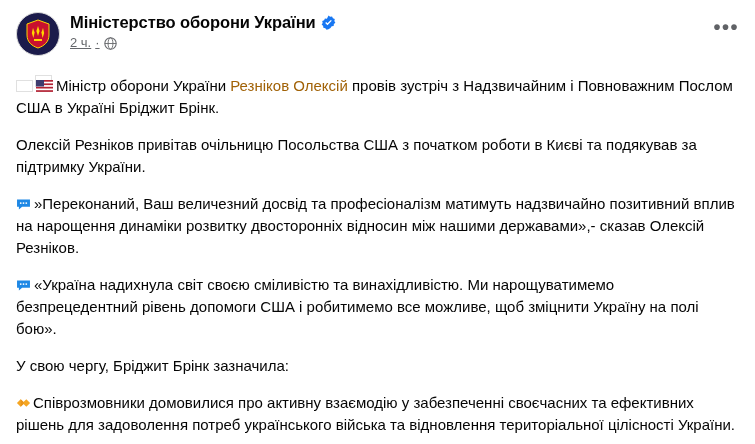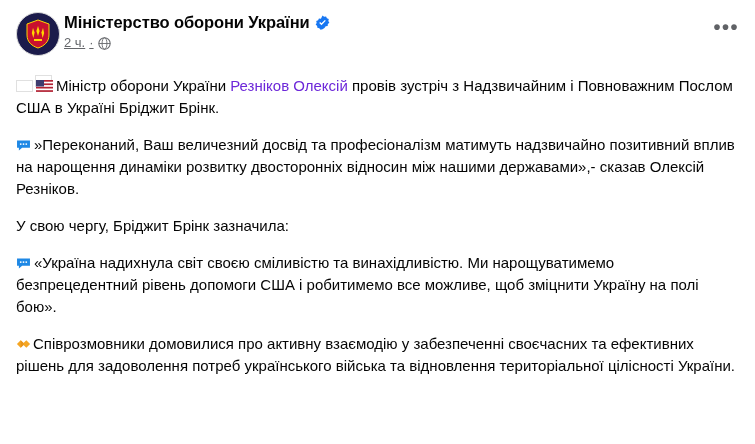--- a/index.html
+++ b/index.html
@@ -41,21 +41,21 @@
   }
   .avatar .emblem {
     position: absolute;
     left: 50%;
     top: 50%;
     transform: translate(-50%, -50%);
     width: 26px;
     height: 30px;
   }
   .header-text {
-    margin-left: 4px;
+    margin-left: 10px;
     display: flex;
     flex-direction: column;
     justify-content: center;
     padding-top: 1px;
   }
   .page-name-row {
     display: flex;
     align-items: center;
     line-height: 1.1;
   }
@@ -108,21 +108,21 @@
     line-height: 22px;
     color: #050505;
   }
   .post-body p {
     margin: 0 0 15px 0;
   }
   .post-body p:last-child {
     margin-bottom: 0;
   }
   .mention {
-    color: #6d28d9;
+    color: #a16207;
   }
   .flags {
     letter-spacing: 0px;
     margin-right: 2px;
   }
   .emoji-speech {
     display: inline-block;
     width: 15px;
     height: 12px;
     position: relative;
@@ -202,52 +202,55 @@
               <g fill="#b22234">
                 <rect y="0" width="17" height="1.7"></rect>
                 <rect y="3.4" width="17" height="1.7"></rect>
                 <rect y="6.8" width="17" height="1.7"></rect>
                 <rect y="10.2" width="17" height="1.7"></rect>
               </g>
               <rect width="8" height="6.5" fill="#3c3b6e"></rect>
             </svg></span></span><span>Міністр оборони України </span><span class="mention">Резніков Олексій</span><span> провів зустріч з Надзвичайним і Повноважним Послом США в Україні Бріджит Брінк.</span>
     </p>
 
+    <p>
+      <span>Олексій Резніков привітав очільницю Посольства США з початком роботи в Києві та подякував за підтримку України.</span>
+    </p>
 
     <p>
       <span class="emoji-speech">
         <svg viewBox="0 0 16 13" width="15" height="12">
           <path d="M1 1.5 h14 v8 h-8.5 l-3.5 3 v-3 h-2 z" fill="#1e88e5"></path>
           <g fill="#ffffff">
               <circle cx="5" cy="5.5" r="1"></circle>
               <circle cx="8" cy="5.5" r="1"></circle>
               <circle cx="11" cy="5.5" r="1"></circle>
             </g>
         </svg>
       </span><span>»Переконаний, Ваш величезний досвід та професіоналізм матимуть надзвичайно позитивний вплив на нарощення динаміки розвитку двосторонніх відносин між нашими державами»,- сказав Олексій Резніков.</span>
     </p>
 
     <p>
-      <span>У свою чергу, Бріджит Брінк зазначила:</span>
-    </p>
-
-    <p>
       <span class="emoji-speech">
         <svg viewBox="0 0 16 13" width="15" height="12">
           <path d="M1 1.5 h14 v8 h-8.5 l-3.5 3 v-3 h-2 z" fill="#1e88e5"></path>
           <g fill="#ffffff">
               <circle cx="5" cy="5.5" r="1"></circle>
               <circle cx="8" cy="5.5" r="1"></circle>
               <circle cx="11" cy="5.5" r="1"></circle>
             </g>
         </svg>
       </span><span>«Україна надихнула світ своєю смiливістю та винахідливістю. Ми нарощуватимемо безпрецедентний рівень допомоги США і робитимемо все можливе, щоб зміцнити Україну на полі бою».</span>
     </p>
 
     <p>
+      <span>У свою чергу, Бріджит Брінк зазначила:</span>
+    </p>
+
+    <p>
       <span class="emoji-hand">
         <svg viewBox="0 0 16 14" width="15" height="14">
           <path d="M1 7 L5 3 L8 6 L11 3 L15 7 L11 11 L8 8 L5 11 Z" fill="#f5a623"></path>
           <path d="M5 3 L8 6 L8 8 L5 11 Z" fill="#e8941a"></path>
         </svg>
       </span><span>Співрозмовники домовилися про активну взаємодію у забезпеченні своєчасних та ефективних рішень  для задоволення потреб українського війська та відновлення територіальної цілісності України.</span>
     </p>
 
   </div>
 </div>

